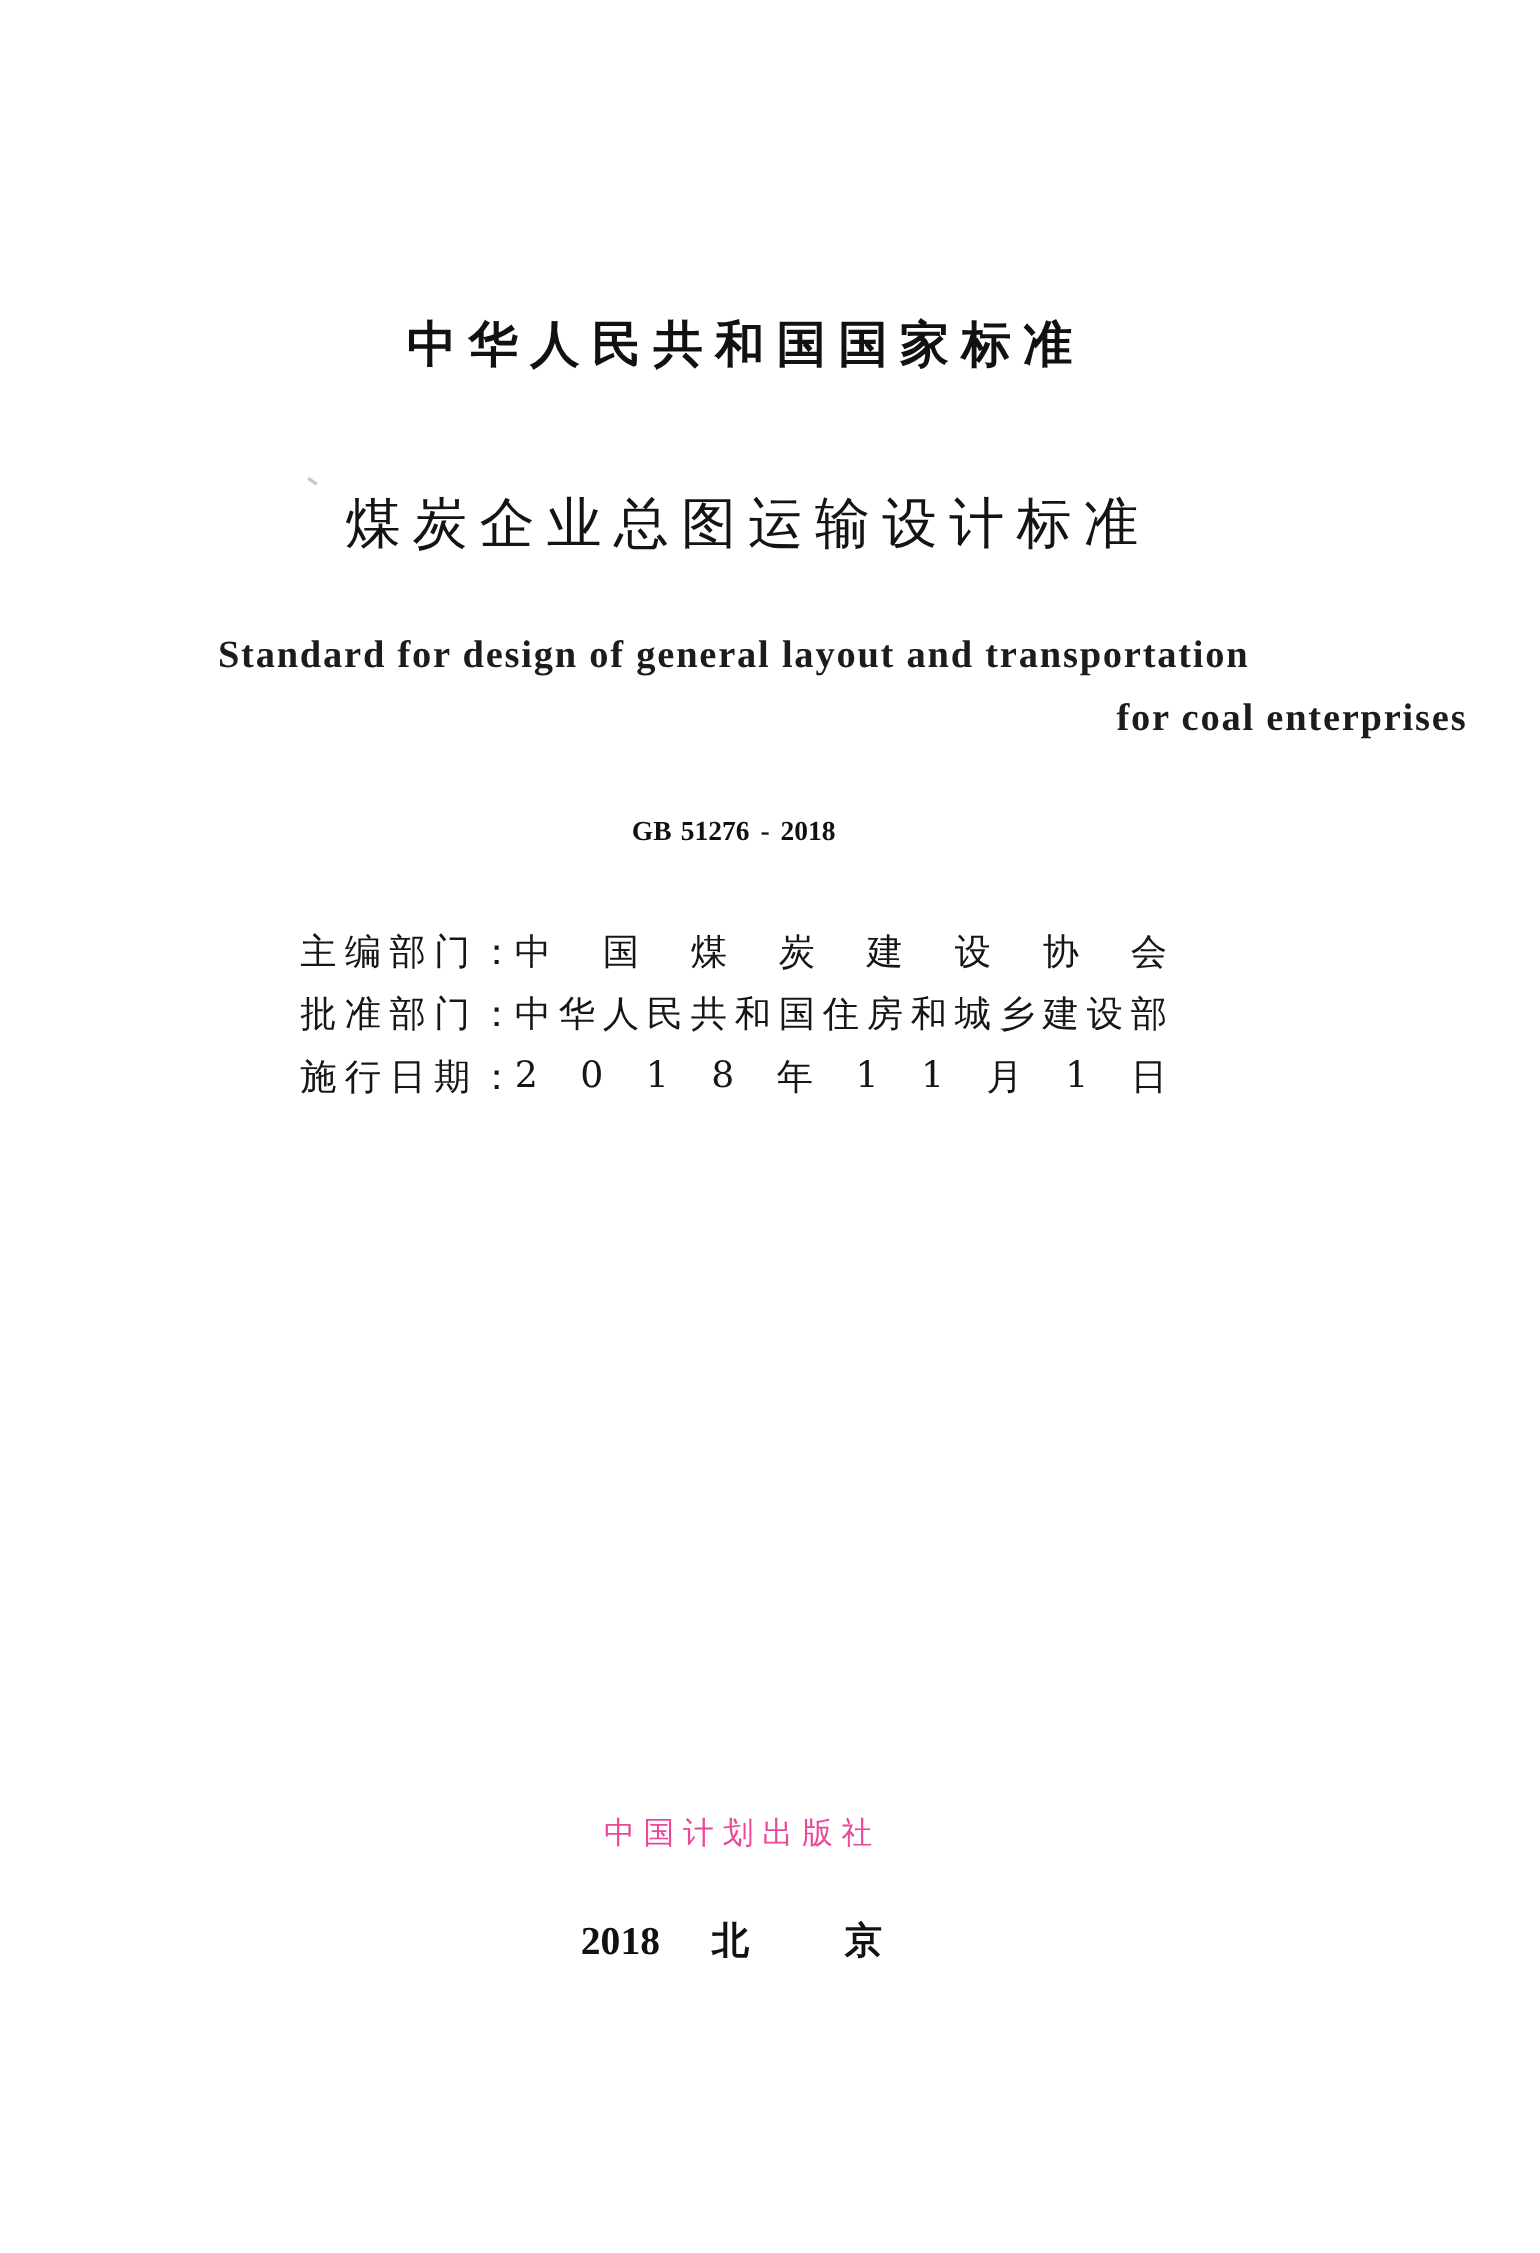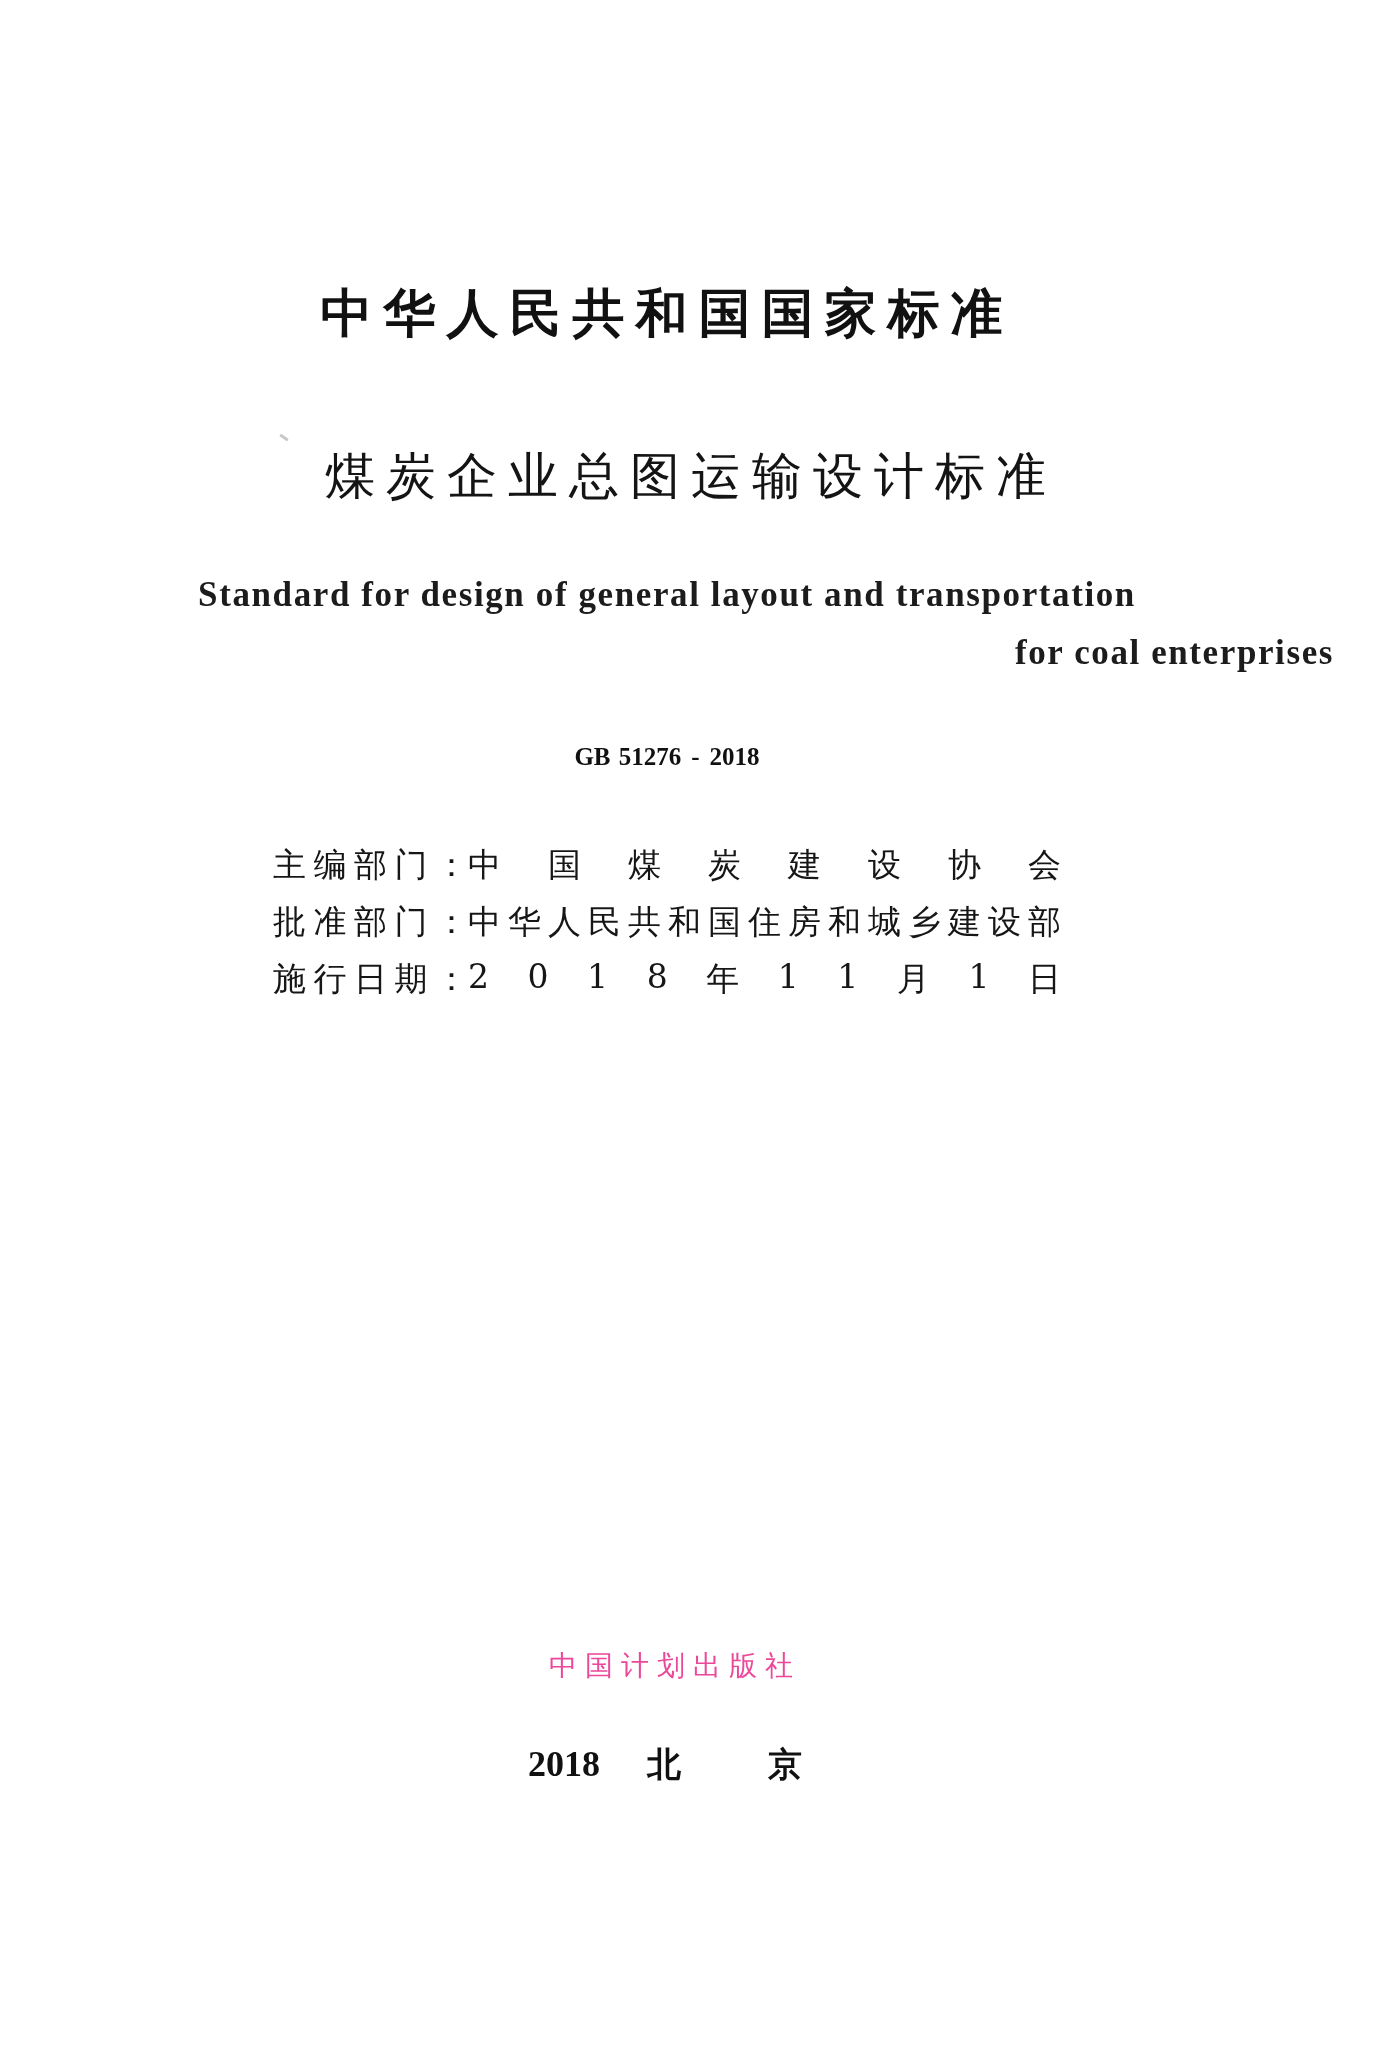--- a/index.html
+++ b/index.html
@@ -19,44 +19,45 @@
       left: 0;
       width: 1334px; 
       text-align: center;
       white-space: nowrap;
       margin: 0;
     }
     .std-header {
       top: 286px;
       font-family: "DejaVu Sans", "Liberation Sans", sans-serif;
       font-weight: bold;
-      font-size: 52px;
+      font-size: 45px;
       line-height: 54px;
       letter-spacing: 11px;
       color: #111;
+      padding-left: 11px;
     }
     .stray-mark {
       position: absolute;
       left: 279px;
       top: 436px;
       width: 10px;
       height: 3px;
       background: #c8c8c8;
       transform: rotate(35deg);
       border-radius: 2px;
     }
     .cn-title {
       top: 444px;
       font-family: "DejaVu Serif", "Liberation Serif", serif;
       font-weight: normal;
       font-size: 50px;
       line-height: 64px;
       letter-spacing: 11px;
       color: #141414;
-      padding-left: 24px;
+      padding-left: 13px;
     }
     .en-title {
       font-family: "Liberation Serif", "DejaVu Serif", serif;
       font-size: 35px;
       letter-spacing: 1.6px;
       color: #1c1c1c;
       line-height: 40px;
       font-weight: bold;
     }
     .en-title.l1 { top: 575px; }

